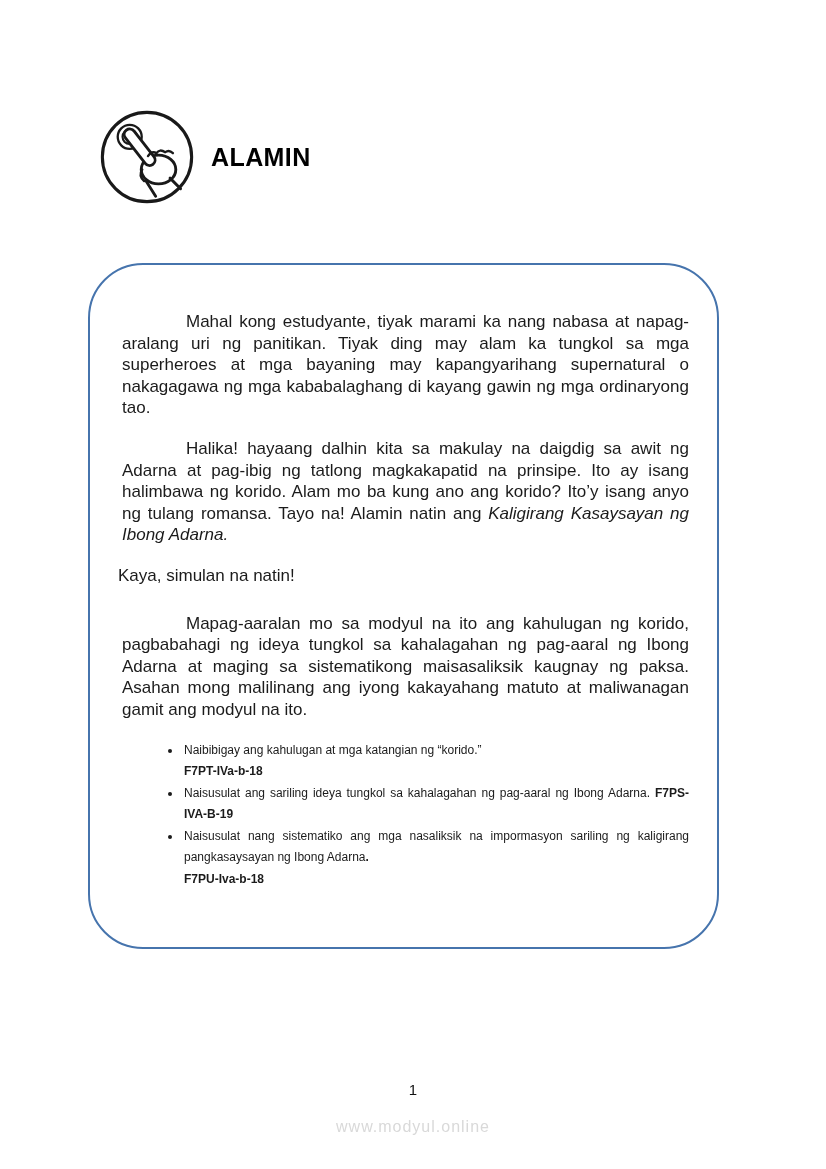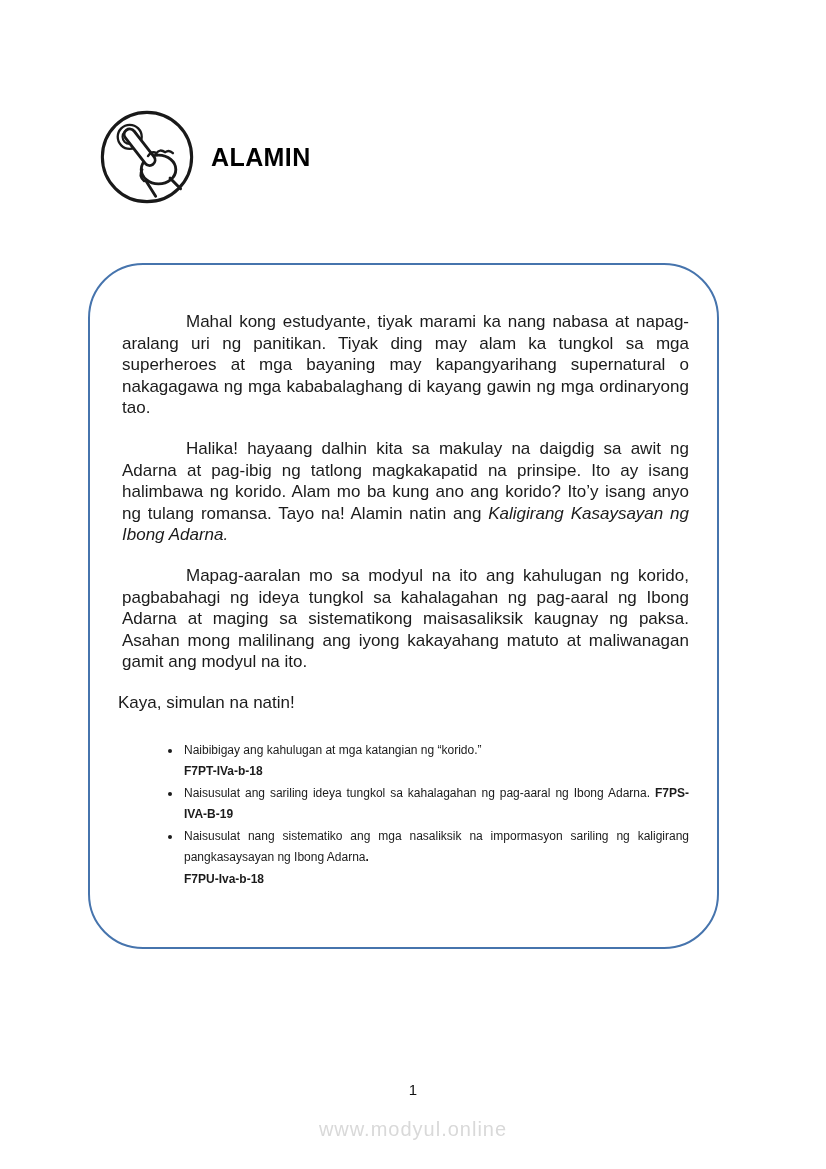--- a/index.html
+++ b/index.html
@@ -43,21 +43,21 @@
     font-size:12px;line-height:21.6px;text-align:justify;padding-left:2px;
   }
   .objectives li strong{font-weight:bold;}
   .para em{font-style:italic;}
   .page-number{
     position:absolute;left:0;top:1081px;width:100%;
     text-align:center;font-size:15px;color:#111;
   }
   .watermark{
     position:absolute;left:0;top:1118px;width:100%;
-    text-align:center;font-size:20px;color:#d9d9d9;letter-spacing:1px;
+    text-align:center;font-size:16px;color:#d9d9d9;letter-spacing:1px;
   }
 </style>
 </head>
 <body>
 
 <div class="page">
 
   <header class="header">
     <span class="icon-wrap">
       <svg viewBox="0 0 100 100" xmlns="http://www.w3.org/2000/svg" aria-hidden="true">
@@ -73,23 +73,23 @@
       </svg>
     </span>
     <h1 class="title">ALAMIN</h1>
   </header>
 
   <section class="panel">
     <p class="para indent">Mahal kong estudyante, tiyak marami ka nang nabasa at napag-aralang uri ng panitikan.  Tiyak ding may alam ka tungkol sa mga superheroes at mga bayaning may kapangyarihang supernatural o nakagagawa ng mga kababalaghang di kayang gawin ng mga ordinaryong tao.</p>
 
     <p class="para indent"><span>Halika! hayaang dalhin kita sa makulay na daigdig sa awit ng Adarna at pag-ibig ng tatlong magkakapatid na prinsipe. Ito ay isang halimbawa ng korido. Alam mo ba kung ano ang korido? Ito’y isang anyo ng tulang romansa. Tayo na! Alamin natin ang </span><em>Kaligirang Kasaysayan ng Ibong Adarna.</em></p>
 
+    <p class="para kaya">Kaya, simulan na natin!</p>
+
     <p class="para indent">Mapag-aaralan mo sa modyul na ito ang kahulugan ng korido, pagbabahagi ng ideya tungkol sa kahalagahan ng pag-aaral ng Ibong Adarna at maging sa sistematikong maisasaliksik kaugnay ng paksa. Asahan mong malilinang ang iyong kakayahang matuto at maliwanagan gamit ang modyul na ito.</p>
-
-    <p class="para kaya">Kaya, simulan na natin!</p>
 
 
     <ul class="objectives">
       <li><span>Naibibigay ang kahulugan at mga katangian ng “korido.”</span><br><strong>F7PT-IVa-b-18</strong></li>
       <li><span>Naisusulat ang sariling ideya tungkol sa kahalagahan ng pag-aaral ng Ibong Adarna.</span> <strong>F7PS-IVA-B-19</strong></li>
       <li><span>Naisusulat nang sistematiko ang mga nasaliksik na impormasyon sariling ng kaligirang pangkasaysayan ng Ibong Adarna</span><strong>.</strong><br><strong>F7PU-Iva-b-18</strong></li>
     </ul>
   </section>
 
   <div class="page-number">1</div>

